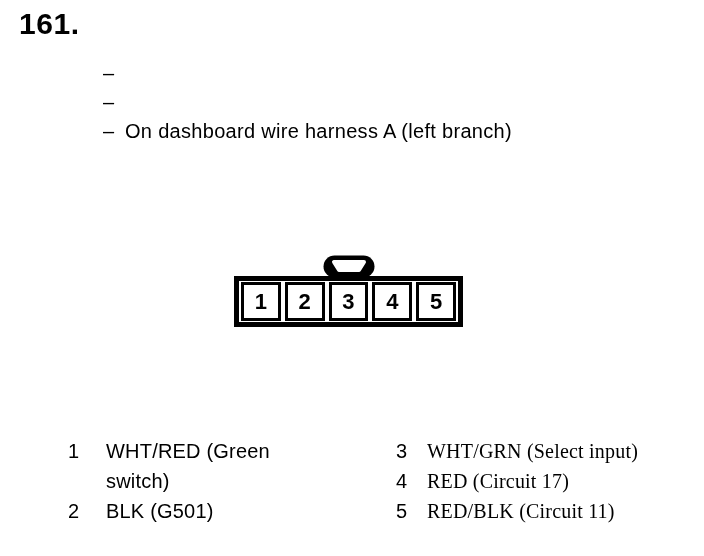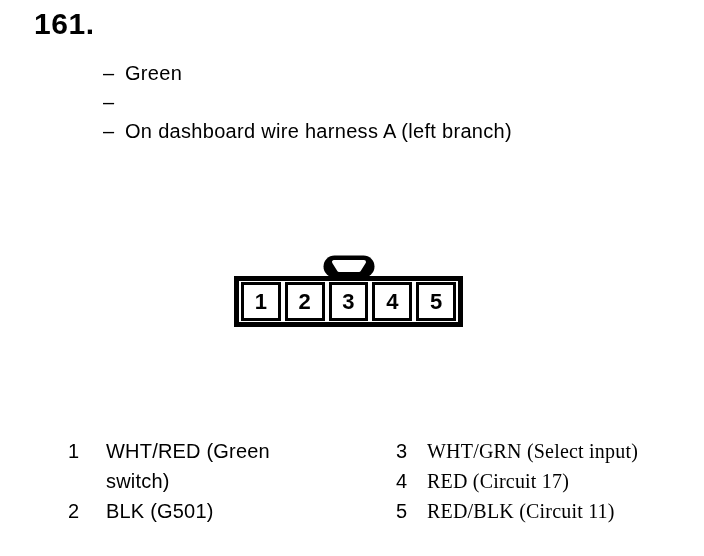--- a/index.html
+++ b/index.html
@@ -10,21 +10,21 @@
     background: #ffffff;
     color: #000000;
     font-family: "Liberation Sans", sans-serif;
     overflow: hidden;
   }
 
   
   .heading {
     position: absolute;
     top: 7px;
-    left: 34px;
+    left: 19px;
     display: flex;
     align-items: baseline;
     gap: 15px;
     font-weight: bold;
     font-size: 30px;
     letter-spacing: 0.6px;
     white-space: nowrap;
   }
   .heading .section-title { letter-spacing: 1.2px; }
 
@@ -95,21 +95,20 @@
 
 <div class="page">
 
   <div class="heading">
     <span>161.</span>
   </div>
 
   <div class="detail-list">
     <div class="detail-item">
       <span class="dash-marker">–</span>
-      <span>Green</span>
     </div>
     <div class="detail-item">
       <span class="dash-marker">–</span>
     </div>
     <div class="detail-item">
       <span class="dash-marker">–</span>
       <span>On dashboard wire harness A (left branch)</span>
     </div>
   </div>
 

